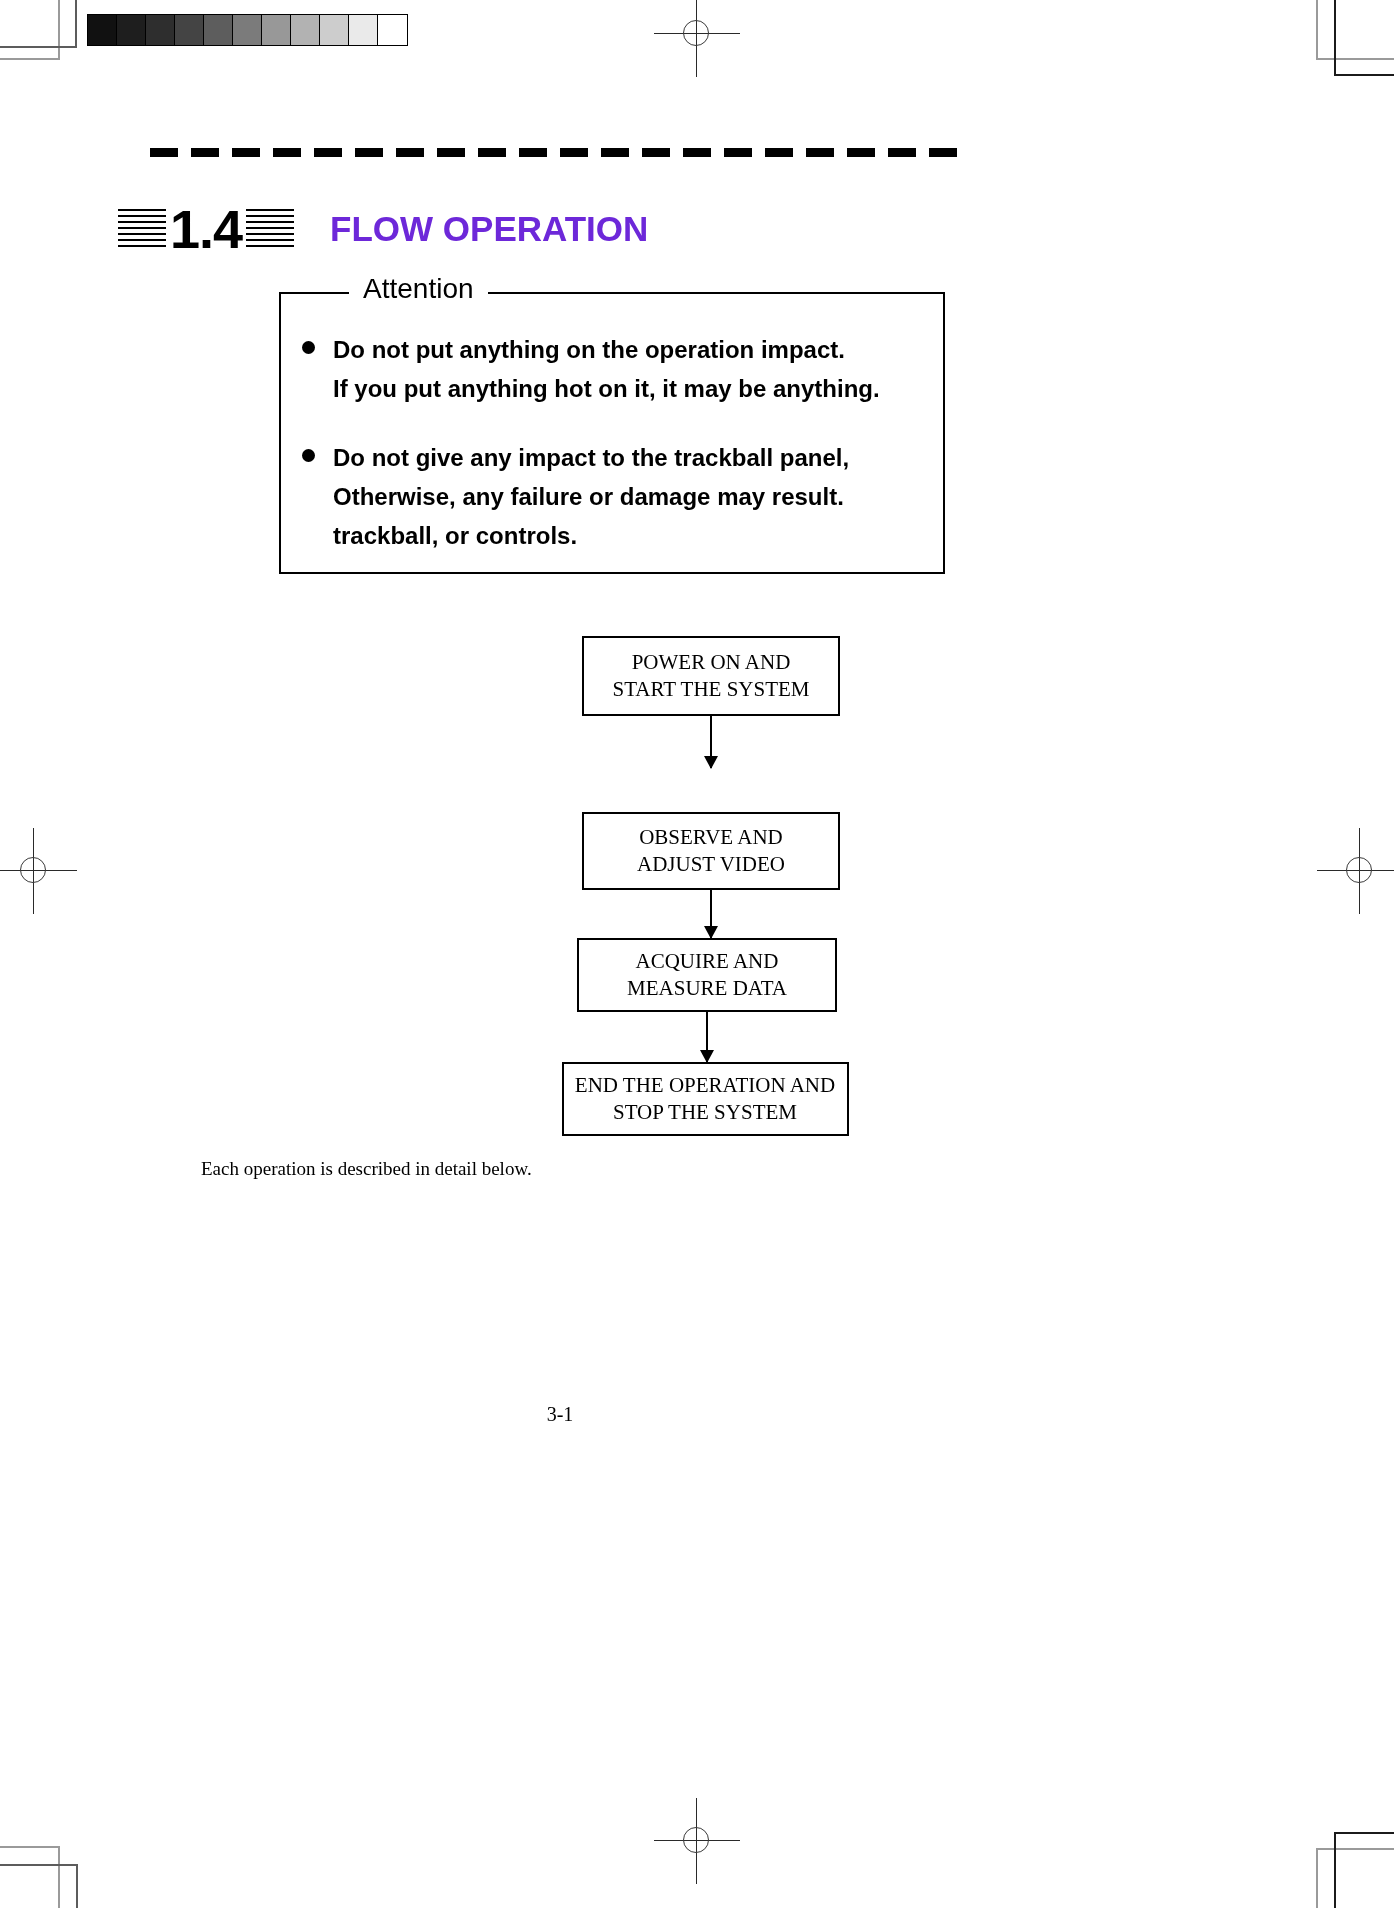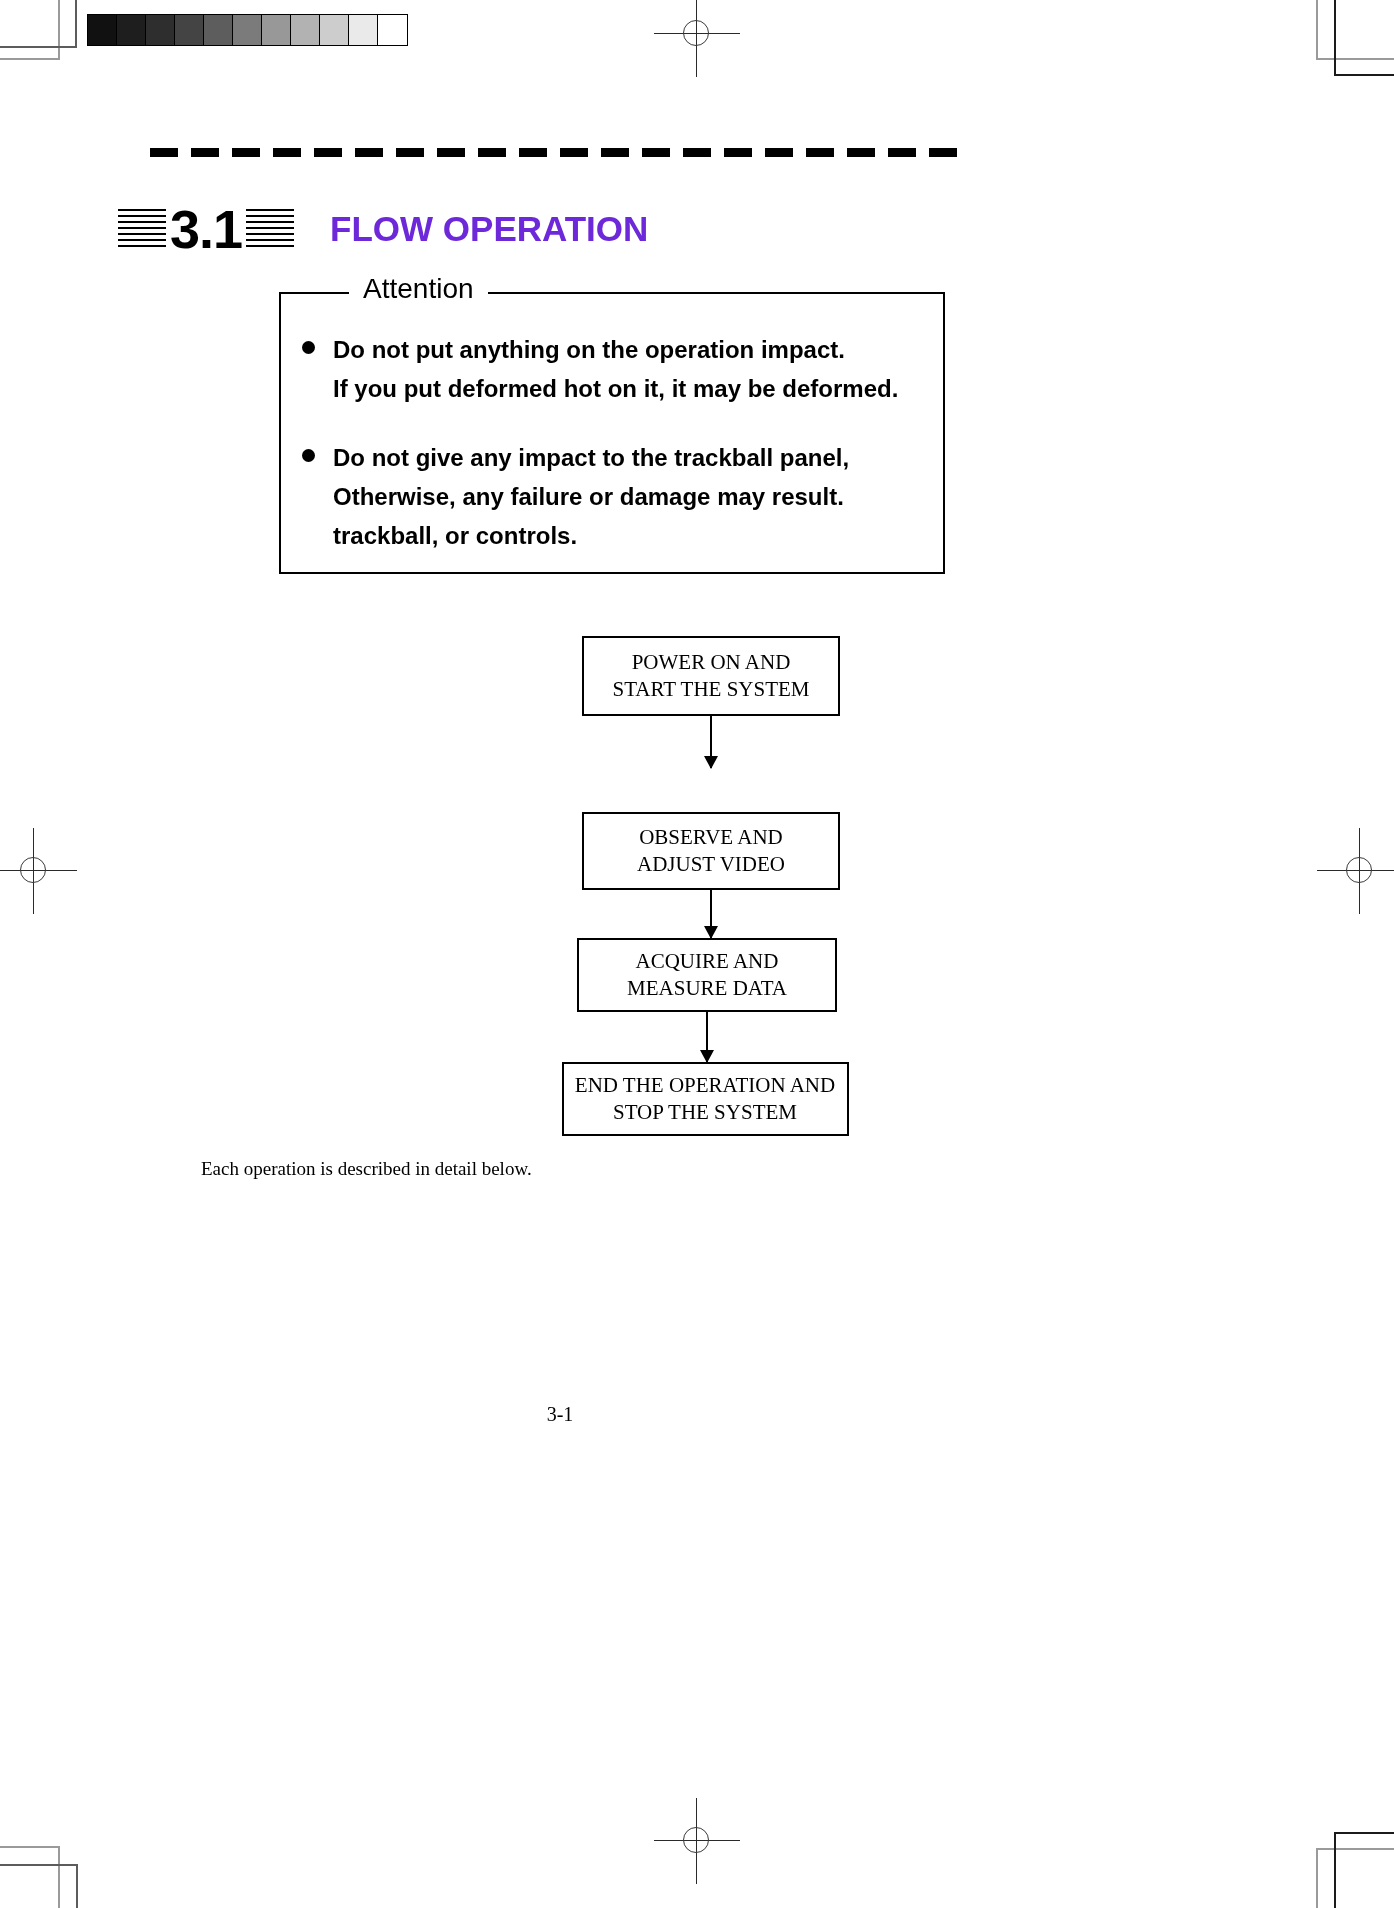--- a/index.html
+++ b/index.html
@@ -387,33 +387,33 @@
         <div class="dash" style="left: 574px;"></div>
         <div class="dash" style="left: 615px;"></div>
         <div class="dash" style="left: 656px;"></div>
         <div class="dash" style="left: 697px;"></div>
         <div class="dash" style="left: 738px;"></div>
         <div class="dash" style="left: 779px;"></div>
       </div>
 
     <div id="heading-row">
       <div class="stripe-bar left"></div>
-      <div id="section-number">3.1</div>
+      <div id="section-number">1.4</div>
       <div class="stripe-bar right"></div>
       <div id="section-title">FLOW OPERATION</div>
     </div>
 
     <div id="attention-box">
       <div id="attention-legend">Attention</div>
       <div id="attention-list">
           <div class="att-item">
             <div class="att-bullet"></div>
             <div class="att-lines">
               <div class="att-line">Do not put anything on the operation impact.</div>
-              <div class="att-line">If you put deformed hot on it, it may be deformed.</div>
+              <div class="att-line">If you put anything hot on it, it may be anything.</div>
             </div>
           </div>
           <div class="att-item">
             <div class="att-bullet"></div>
             <div class="att-lines">
               <div class="att-line">Do not give any impact to the trackball panel,</div>
               <div class="att-line">Otherwise, any failure or damage may result.</div>
               <div class="att-line">trackball, or controls.</div>
             </div>
           </div>

